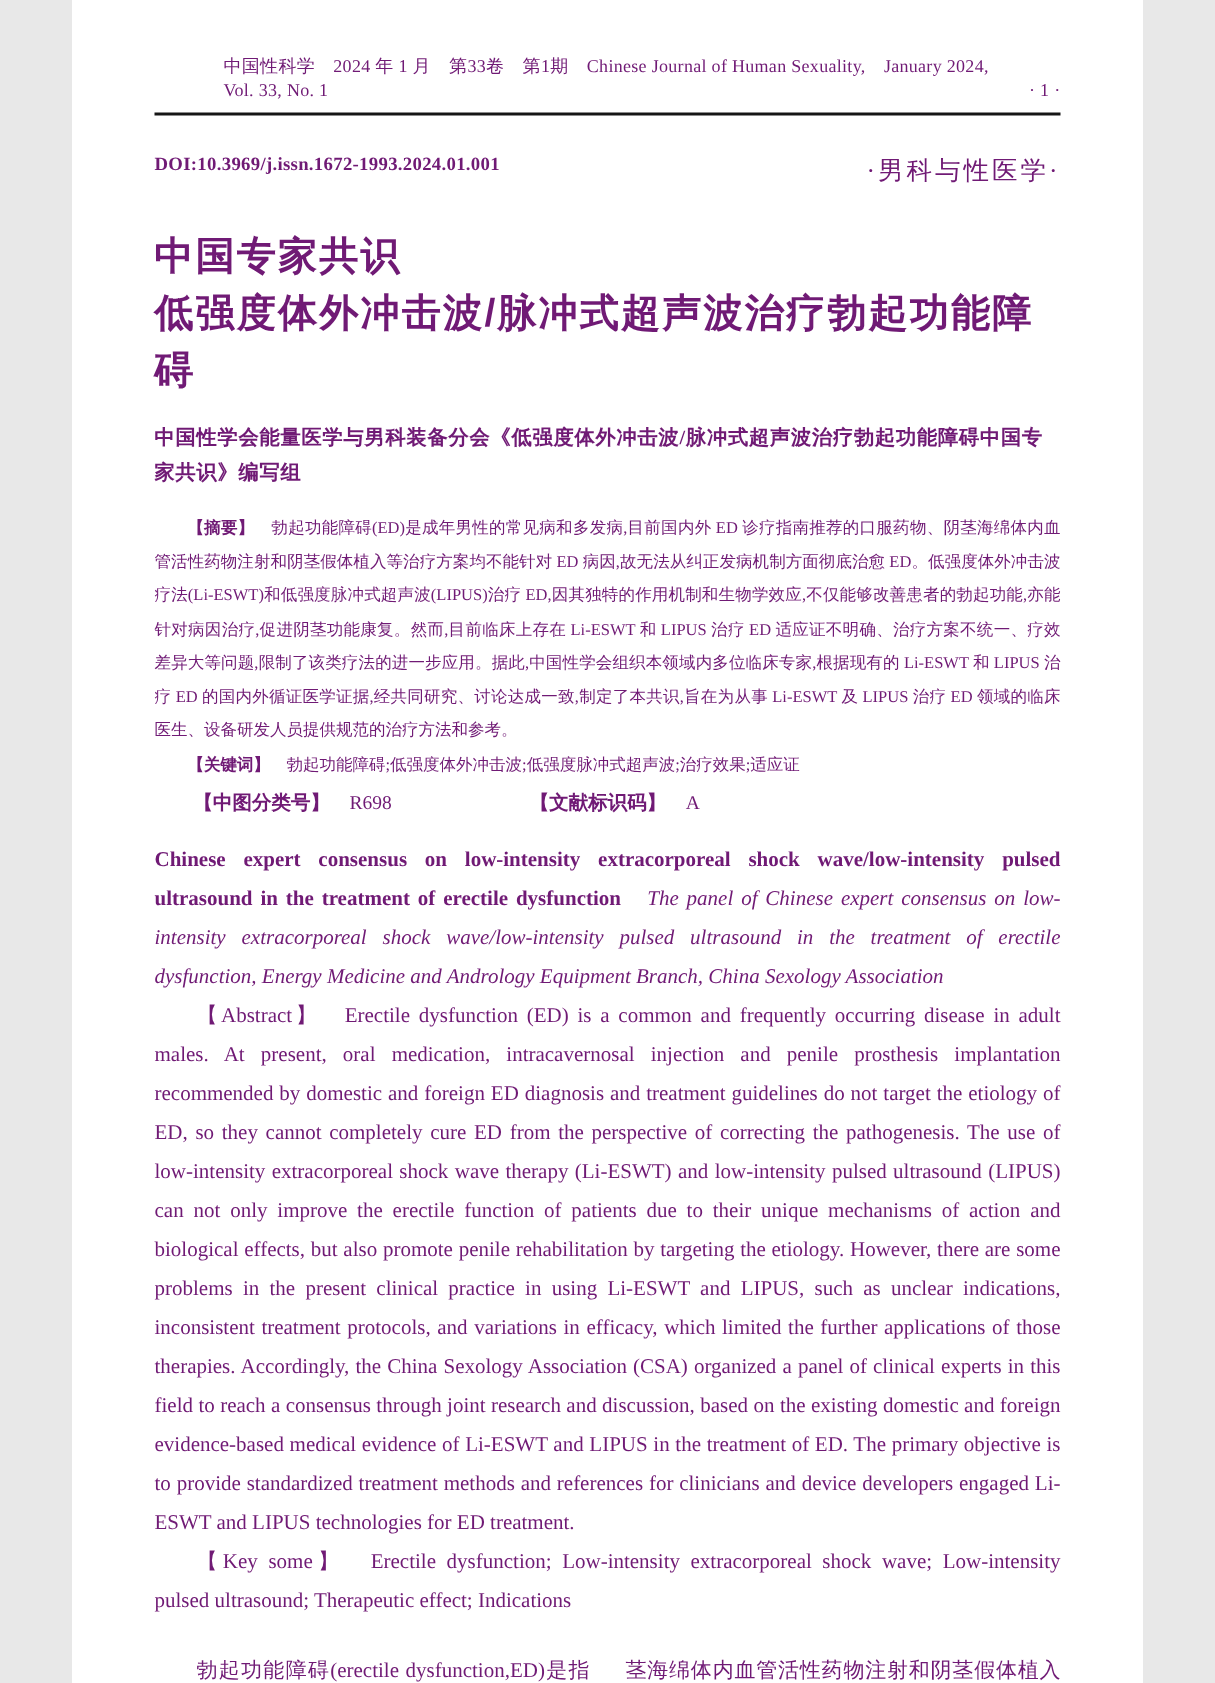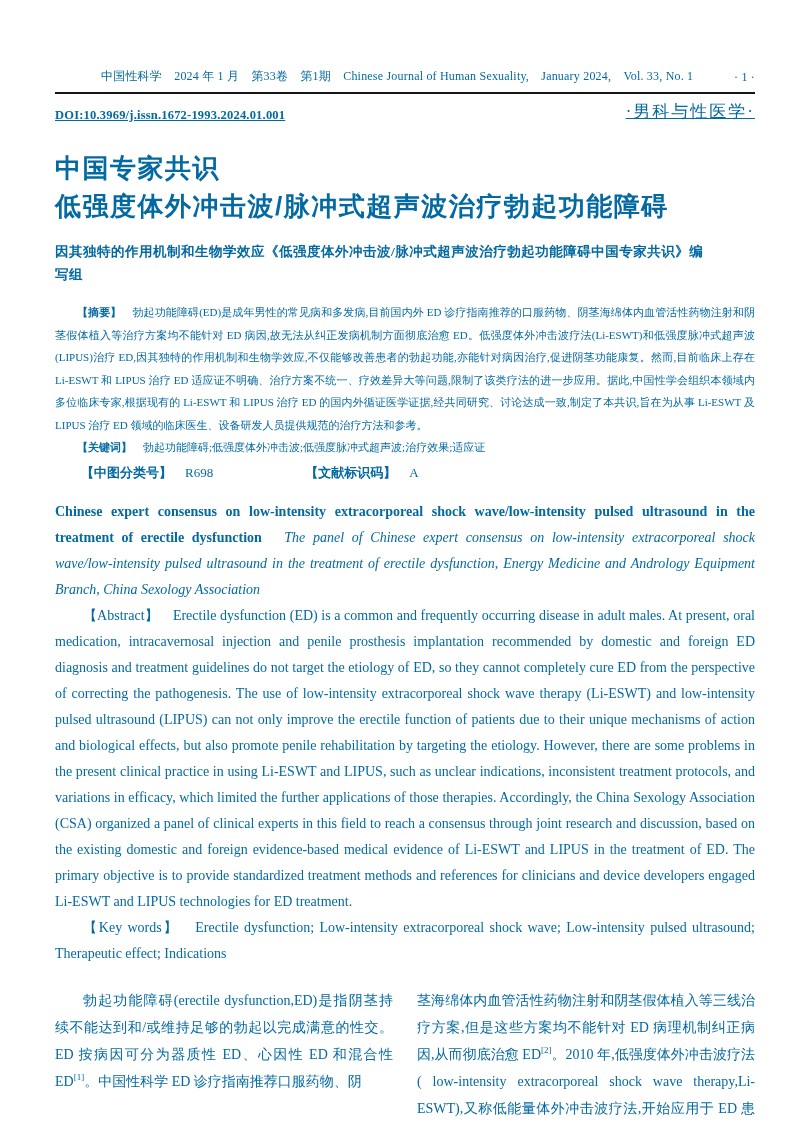--- a/index.html
+++ b/index.html
@@ -1,37 +1,37 @@
 <!DOCTYPE html>
 <html><head>
 <meta charset="utf-8">
 <style>
   * { margin:0; padding:0; box-sizing:border-box; }
   html,body { background:#e8e8e8; }
   .page {
     position:relative;
-    width:810px; height:1122px;
+    width:714px; height:1122px;
     margin:0 auto;
     background:#ffffff;
-    color:#0369a1;
+    color:#701a75;
     font-family:"Liberation Serif","DejaVu Serif",serif;
-    padding:68px 55px 0 55px;
+    padding:36px 55px 0 55px;
     overflow:hidden;
   }
   
   .runhead {
     display:flex; justify-content:space-between; align-items:flex-end;
     font-size:12px; letter-spacing:.2px;
     border-bottom:2px solid #161616;
     padding-bottom:7px;
   }
   .runhead .jline { padding-left:46px; }
   .runhead .pgno { white-space:nowrap; }
   
-  .doirow { display:flex; justify-content:space-between; align-items:flex-end; margin-top:6px;text-decoration:underline; }
+  .doirow { display:flex; justify-content:space-between; align-items:flex-start; margin-top:25px; }
   .doi { font-weight:bold; font-size:12.5px; letter-spacing:.2px; }
   .collabel { font-size:17px; letter-spacing:2px; }
   
   .title {
     margin-top:26px;
     font-family:"Liberation Sans","DejaVu Sans",sans-serif;
     font-weight:bold; font-size:26px; line-height:38px; letter-spacing:1.5px;
   }
   .byline {
     margin-top:15px; max-width:650px;
@@ -71,35 +71,35 @@
   <div class="doirow">
     <span class="doi">DOI:10.3969/j.issn.1672-1993.2024.01.001</span>
     <span class="collabel">·男科与性医学·</span>
   </div>
 
   <h1 class="title">
     <span style="display:block">中国专家共识</span>
     <span style="display:block">低强度体外冲击波/脉冲式超声波治疗勃起功能障碍</span>
   </h1>
 
-  <div class="byline">因其独特的作用机制和生物学效应《低强度体外冲击波/脉冲式超声波治疗勃起功能障碍中国专家共识》编写组</div>
+  <div class="byline">中国性学会能量医学与男科装备分会《低强度体外冲击波/脉冲式超声波治疗勃起功能障碍中国专家共识》编写组</div>
 
   <div class="cnblock">
     <p class="para-cn"><span class="lbl-cn">【摘要】</span>　<span>勃起功能障碍(ED)是成年男性的常见病和多发病,目前国内外 ED 诊疗指南推荐的口服药物、阴茎海绵体内血管活性药物注射和阴茎假体植入等治疗方案均不能针对 ED 病因,故无法从纠正发病机制方面彻底治愈 ED。低强度体外冲击波疗法(Li-ESWT)和低强度脉冲式超声波(LIPUS)治疗 ED,因其独特的作用机制和生物学效应,不仅能够改善患者的勃起功能,亦能针对病因治疗,促进阴茎功能康复。然而,目前临床上存在 Li-ESWT 和 LIPUS 治疗 ED 适应证不明确、治疗方案不统一、疗效差异大等问题,限制了该类疗法的进一步应用。据此,中国性学会组织本领域内多位临床专家,根据现有的 Li-ESWT 和 LIPUS 治疗 ED 的国内外循证医学证据,经共同研究、讨论达成一致,制定了本共识,旨在为从事 Li-ESWT 及 LIPUS 治疗 ED 领域的临床医生、设备研发人员提供规范的治疗方法和参考。</span></p>
     <p class="para-cn"><span class="lbl-cn">【关键词】</span>　<span>勃起功能障碍;低强度体外冲击波;低强度脉冲式超声波;治疗效果;适应证</span></p>
     <div class="clcrow">
       <span class="item" style="text-indent:2em"><span class="lbl-cn">【中图分类号】</span>　<span>R698</span></span>
       <span class="item"><span class="lbl-cn">【文献标识码】</span>　<span>A</span></span>
     </div>
   </div>
 
   <div class="enblock">
     <p class="entitle"><span>Chinese expert consensus on low-intensity extracorporeal shock wave/low-intensity pulsed ultrasound in the treatment of erectile dysfunction</span><span class="panel">　The panel of Chinese expert consensus on low-intensity extracorporeal shock wave/low-intensity pulsed ultrasound in the treatment of erectile dysfunction, Energy Medicine and Andrology Equipment Branch, China Sexology Association</span></p>
     <p class="para-en"><span class="lbl-en">【Abstract】</span><span>　Erectile dysfunction (ED) is a common and frequently occurring disease in adult males. At present, oral medication, intracavernosal injection and penile prosthesis implantation recommended by domestic and foreign ED diagnosis and treatment guidelines do not target the etiology of ED, so they cannot completely cure ED from the perspective of correcting the pathogenesis. The use of low-intensity extracorporeal shock wave therapy (Li-ESWT) and low-intensity pulsed ultrasound (LIPUS) can not only improve the erectile function of patients due to their unique mechanisms of action and biological effects, but also promote penile rehabilitation by targeting the etiology. However, there are some problems in the present clinical practice in using Li-ESWT and LIPUS, such as unclear indications, inconsistent treatment protocols, and variations in efficacy, which limited the further applications of those therapies. Accordingly, the China Sexology Association (CSA) organized a panel of clinical experts in this field to reach a consensus through joint research and discussion, based on the existing domestic and foreign evidence-based medical evidence of Li-ESWT and LIPUS in the treatment of ED. The primary objective is to provide standardized treatment methods and references for clinicians and device developers engaged Li-ESWT and LIPUS technologies for ED treatment.</span></p>
-    <p class="para-en"><span class="lbl-en">【Key words】</span><span>　Erectile dysfunction; Low-intensity extracorporeal shock wave; Low-intensity pulsed ultrasound; Therapeutic effect; Indications</span></p>
+    <p class="para-en"><span class="lbl-en">【Key some】</span><span>　Erectile dysfunction; Low-intensity extracorporeal shock wave; Low-intensity pulsed ultrasound; Therapeutic effect; Indications</span></p>
   </div>
 
   <div class="columns">
     <div class="col">
       <p class="indent"><span>勃起功能障碍(erectile dysfunction,ED)是指阴茎持续不能达到和/或维持足够的勃起以完成满意的性交。ED 按病因可分为器质性 ED、心因性 ED 和混合性 ED</span><sup>[1]</sup><span>。中国性科学 ED 诊疗指南推荐口服药物、阴</span></p>
 
     </div>
     <div class="col">
       <p><span>茎海绵体内血管活性药物注射和阴茎假体植入等三线治疗方案,但是这些方案均不能针对 ED 病理机制纠正病因,从而彻底治愈 ED</span><sup>[2]</sup><span>。2010 年,低强度体外冲击波疗法( low-intensity extracorporeal shock wave therapy,Li-ESWT),又称低能量体外冲击波疗法,开始应用于 ED 患者的临床治疗</span></p>
     </div>

